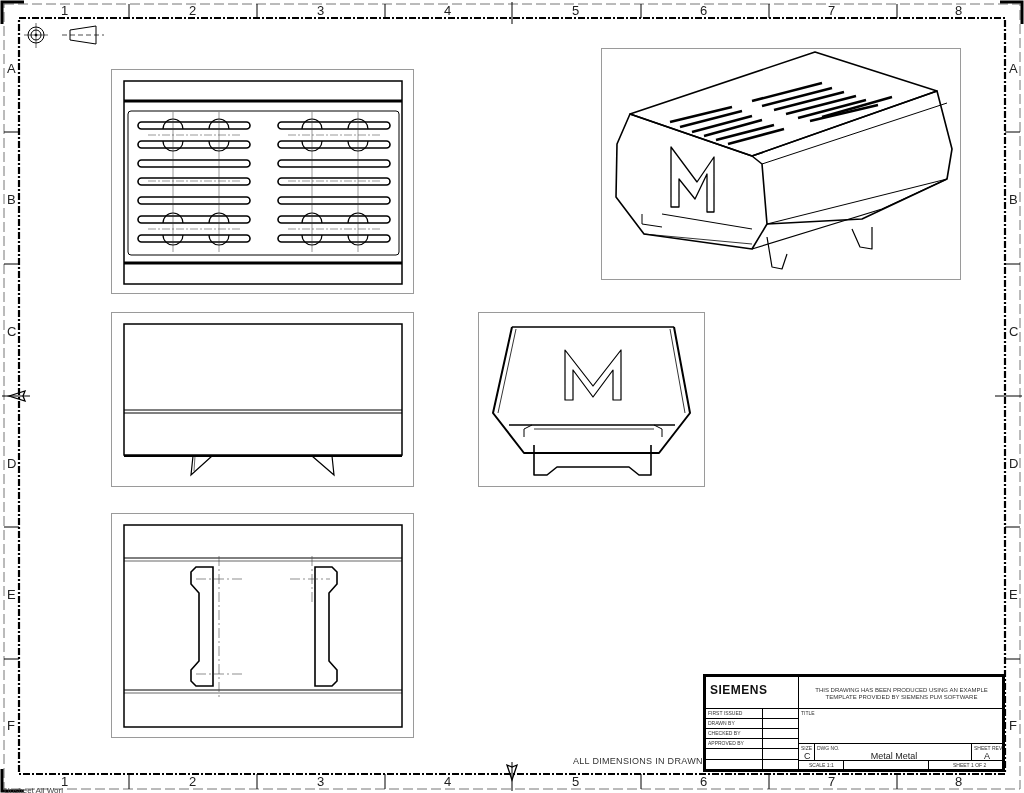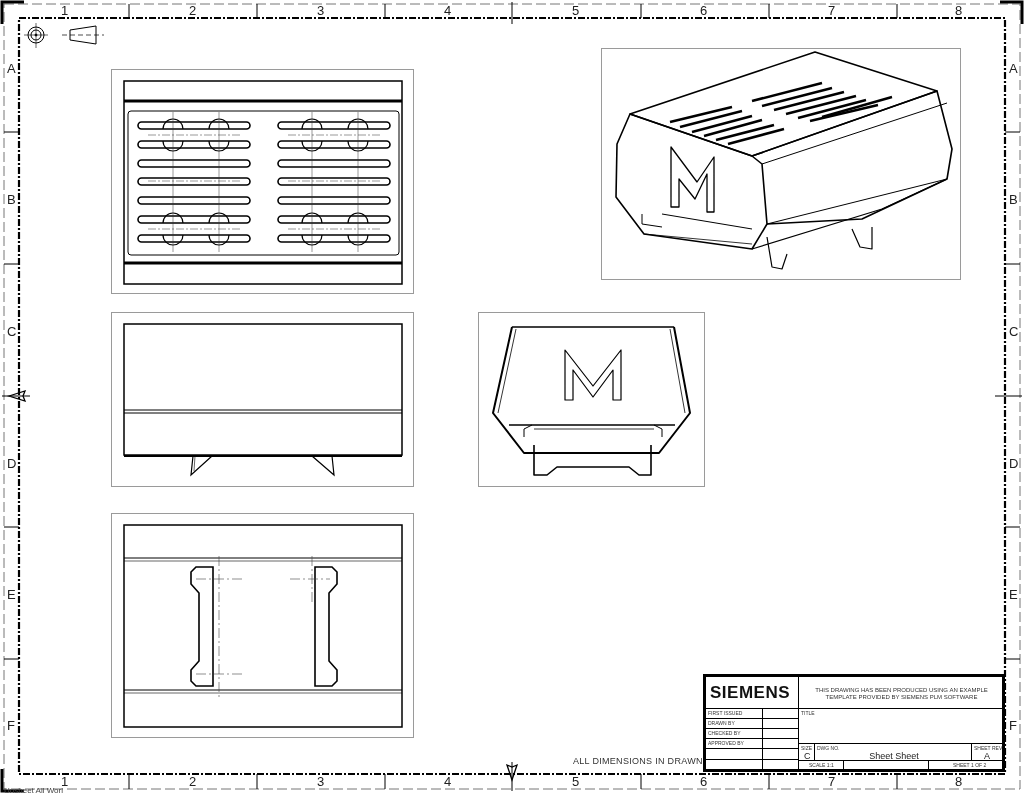--- a/index.html
+++ b/index.html
@@ -3,21 +3,21 @@
 <meta charset="utf-8">
 <style>
   html,body{margin:0;padding:0;background:#fff;}
   body{width:1024px;height:793px;position:relative;overflow:hidden;font-family:"Liberation Sans",sans-serif;}
   .abs{position:absolute;}
   .zone-label{position:absolute;font-size:13px;color:#222;font-family:"Liberation Sans",sans-serif;}
   .view{position:absolute;border:1px solid #9a9a9a;background:#fff;}
   .tb{position:absolute;left:703px;top:674px;width:302px;height:98px;border:2px solid #000;background:#fff;box-sizing:border-box;}
   .tb .cell{position:absolute;border:1px solid #000;box-sizing:border-box;font-size:5px;color:#222;}
   .tb .lbl{position:absolute;font-size:5px;color:#333;left:2px;top:1px;white-space:nowrap;}
-  .logo{position:absolute;left:4px;top:6px;font-size:17px;font-weight:bold;letter-spacing:0.5px;color:#111;}
+  .logo{position:absolute;left:4px;top:6px;font-size:12px;font-weight:bold;letter-spacing:0.5px;color:#111;}
   .note{position:absolute;font-size:6px;color:#333;text-align:center;line-height:8px;}
   .dims{position:absolute;left:573px;top:756px;font-size:9px;color:#333;letter-spacing:0.3px;}
   .status{position:absolute;left:4px;top:786px;font-size:8px;color:#444;}
 </style>
 </head>
 <body>
 
 <svg class="abs" style="left:0;top:0" width="1024" height="793" viewBox="0 0 1024 793">
 
   <rect x="4" y="4" width="1016" height="785" fill="none" stroke="#777" stroke-width="1" stroke-dasharray="10,4"></rect>
@@ -293,21 +293,21 @@
   <div class="cell" style="left:93px;top:32px;width:205px;height:36px">
       <span class="lbl">TITLE</span>
     </div>
 
   <div class="cell" style="left:93px;top:67px;width:17px;height:18px">
     <span class="lbl">SIZE</span>
     <span style="position:absolute;left:5px;top:7px;font-size:9px;color:#222">C</span>
   </div>
   <div class="cell" style="left:109px;top:67px;width:158px;height:18px">
     <span class="lbl">DWG NO.</span>
-    <span style="position:absolute;left:0;width:158px;text-align:center;top:7px;font-size:9px;color:#222">Sheet Sheet</span>
+    <span style="position:absolute;left:0;width:158px;text-align:center;top:7px;font-size:9px;color:#222">Metal Metal</span>
   </div>
   <div class="cell" style="left:266px;top:67px;width:32px;height:18px">
     <span class="lbl">SHEET REV</span>
     <span style="position:absolute;left:12px;top:7px;font-size:9px;color:#222">A</span>
   </div>
 
   <div class="cell" style="left:93px;top:84px;width:46px;height:10px">
     <span class="lbl" style="left:10px">SCALE 1:1</span>
   </div>
   <div class="cell" style="left:138px;top:84px;width:86px;height:10px"></div>

